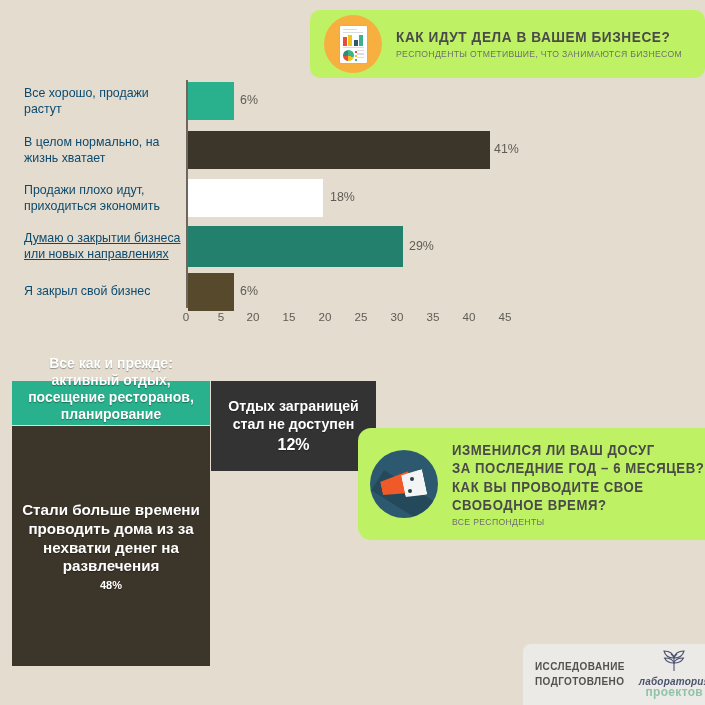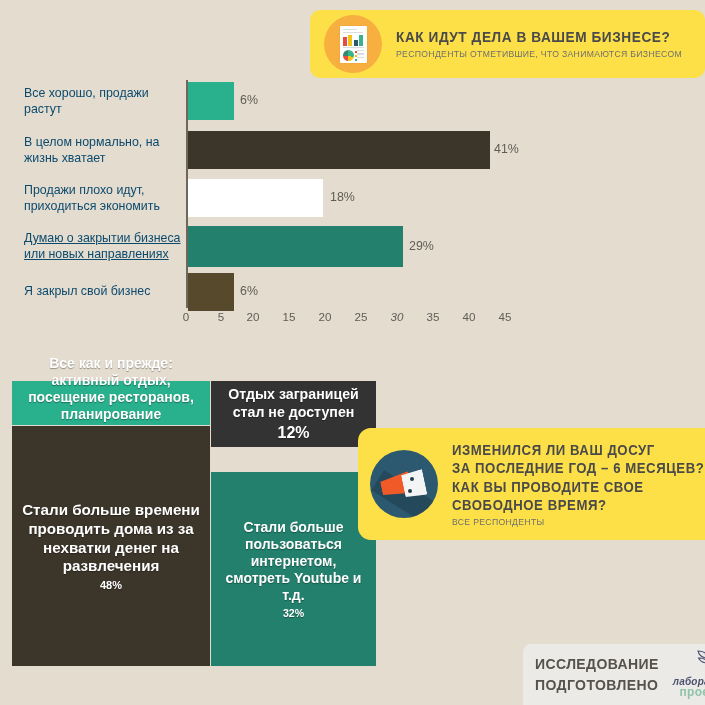--- a/index.html
+++ b/index.html
@@ -15,21 +15,21 @@
     overflow: hidden;
   }
 
   
   .header-card {
     position: absolute;
     left: 310px;
     top: 10px;
     width: 395px;
     height: 68px;
-    background: #fde047;
+    background: #bef264;
     border-radius: 10px;
     display: flex;
     align-items: center;
     z-index: 5;
   }
   .header-card.second {
     left: 358px;
     top: 428px;
     width: 379px;
     height: 112px;
@@ -256,42 +256,42 @@
   }
 
   .cell-a { left: 0; top: 0; width: 198px; height: 44px; background: #29b08c; }
   .cell-a .tm-title { font-size: 14px; }
   .cell-a .tm-pct { font-size: 8.6px; margin-top: 1px; }
 
   .cell-b { left: 0; top: 45px; width: 198px; height: 240px; background: #3c3529; }
   .cell-b .tm-title { font-size: 15.2px; }
   .cell-b .tm-pct { font-size: 11px; }
 
-  .cell-c { left: 199px; top: 0; width: 165px; height: 66px; background: #333333; }
+  .cell-c { left: 199px; top: 0; width: 165px; height: 90px; background: #333333; }
   .cell-c .tm-title { font-size: 14.2px; }
   .cell-c .tm-pct { font-size: 16px; }
 
   .cell-d { left: 199px; top: 91px; width: 165px; height: 194px; background: #22806d; }
   .cell-d .tm-title { font-size: 14px; }
   .cell-d .tm-pct { font-size: 10.6px; }
 
   
   .footer {
     position: absolute;
     left: 523px;
     top: 644px;
     width: 182px;
     height: 61px;
     background: #eceae6;
     border-radius: 8px 0 0 0;
     display: flex;
     align-items: center;
   }
   .footer-text {
-    font-size: 14px;
+    font-size: 10px;
     line-height: 1.45;
     color: #55524d;
     letter-spacing: 0.4px;
     text-transform: uppercase;
     margin-left: 12px;
     font-weight: bold;
   }
   .logo {
     margin-left: 14px;
     text-align: center;
@@ -378,43 +378,39 @@
     <div class="bar-value" style="left:240px;top:206px;">6%</div>
   </div>
 
   <div class="axis-ticks">
     <div class="tick" style="left:174px;">0</div>
     <div class="tick" style="left:209px;">5</div>
     <div class="tick" style="left:241px;">20</div>
     <div class="tick" style="left:277px;">15</div>
     <div class="tick" style="left:313px;">20</div>
     <div class="tick" style="left:349px;">25</div>
-    <div class="tick" style="left:385px;font-style:italic;">30</div>
+    <div class="tick" style="left:385px;">30</div>
     <div class="tick" style="left:421px;">35</div>
     <div class="tick" style="left:457px;">40</div>
     <div class="tick" style="left:493px;">45</div>
   </div>
 </div>
 
 <div class="treemap">
   <div class="tm-cell cell-a">
     <div class="tm-title">Все как и прежде: активный отдых, посещение ресторанов, планирование заграничных поездок</div>
     <div class="tm-pct">8%</div>
   </div>
   <div class="tm-cell cell-b">
     <div class="tm-title">Стали больше времени проводить дома из за нехватки денег на развлечения</div>
     <div class="tm-pct">48%</div>
   </div>
   <div class="tm-cell cell-c">
     <div class="tm-title">Отдых заграницей стал не доступен</div>
     <div class="tm-pct">12%</div>
-  </div>
-  <div class="tm-cell cell-d">
-    <div class="tm-title">Стали больше пользоваться интернетом, смотреть Youtube и т.д.</div>
-    <div class="tm-pct">32%</div>
   </div>
 </div>
 
 <div class="header-card second">
   <div class="hc-icon-wrap big">
     <div class="circle-blue">
       <div class="ticket-shadow"></div>
       <div class="ticket-orange"></div>
       <div class="ticket-white"></div>
       <div class="ticket-hole" style="left:40px;top:27px;"></div>

